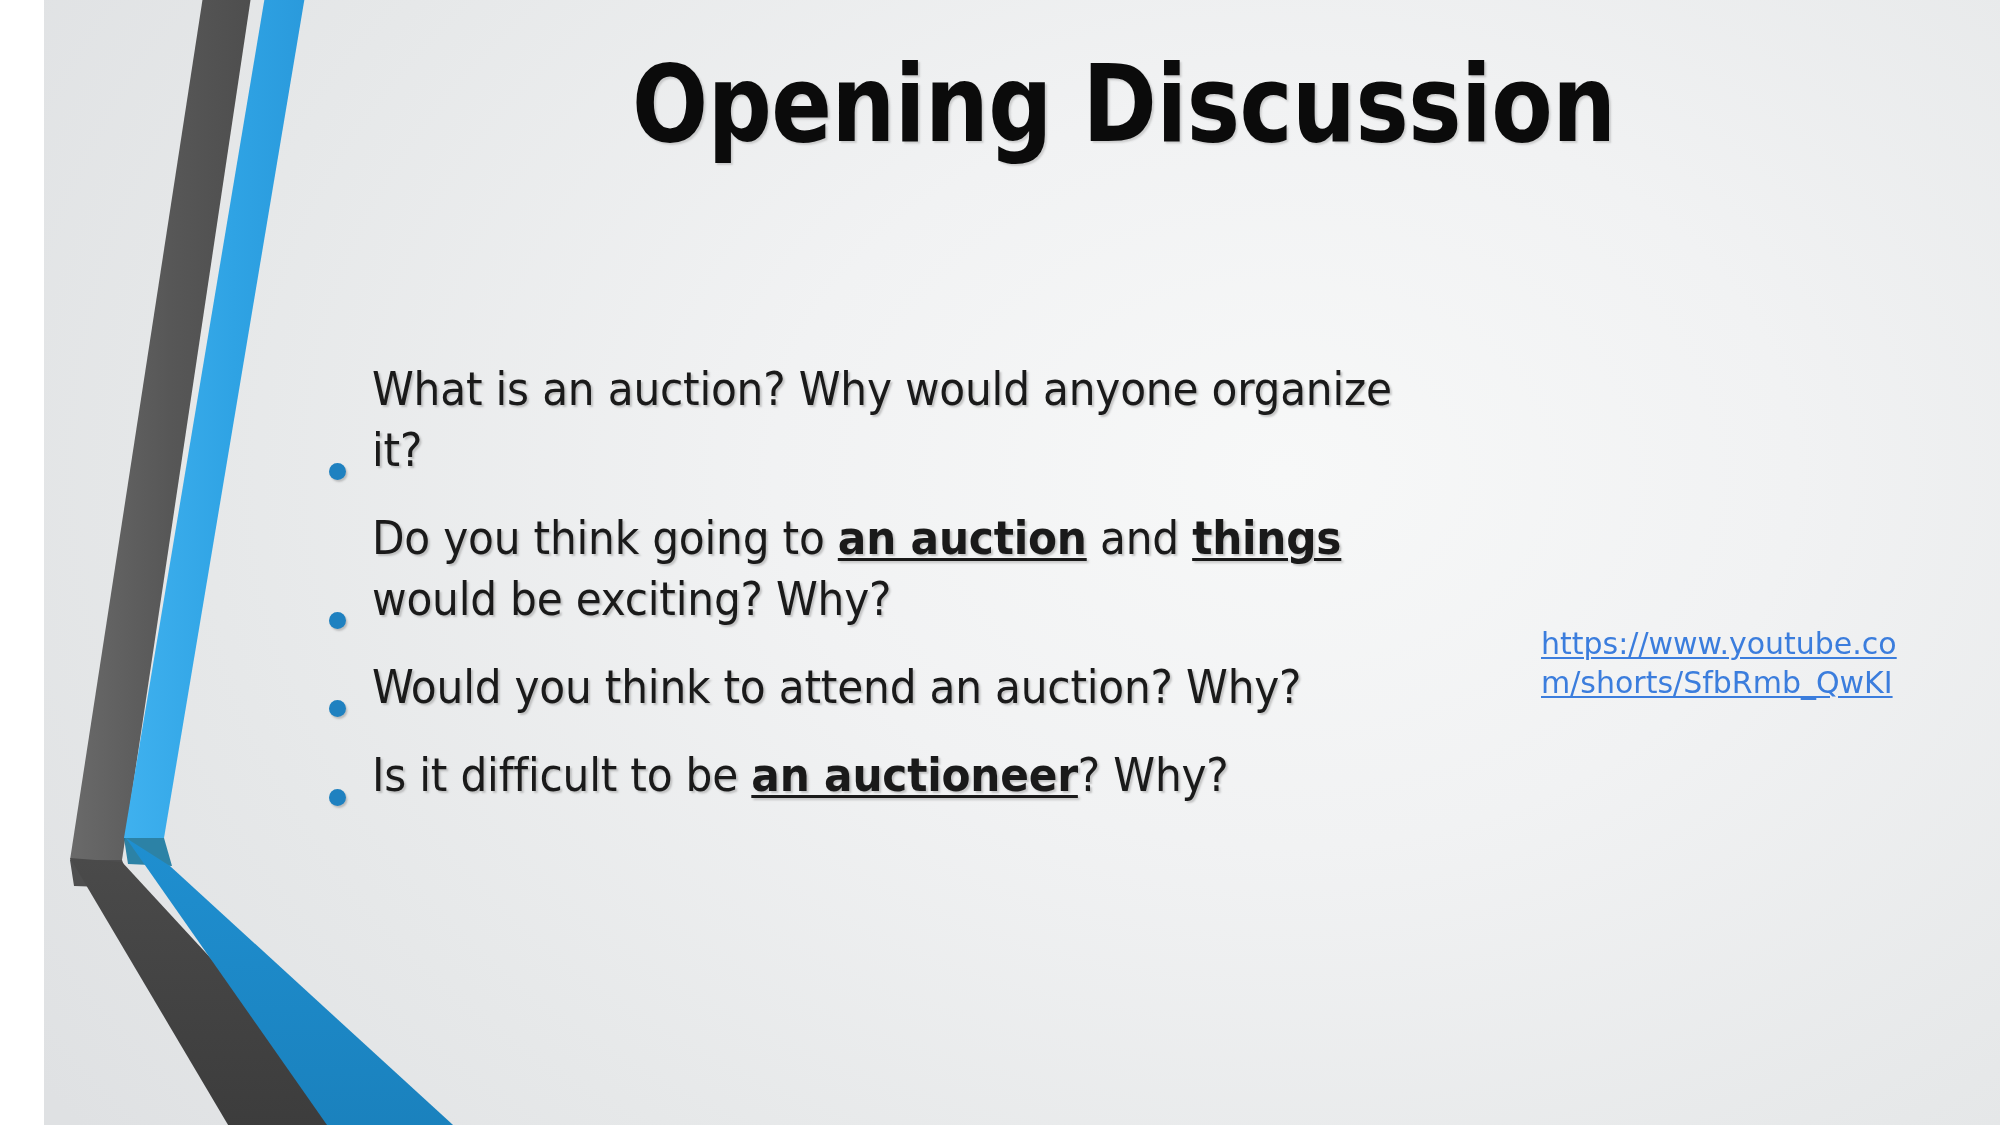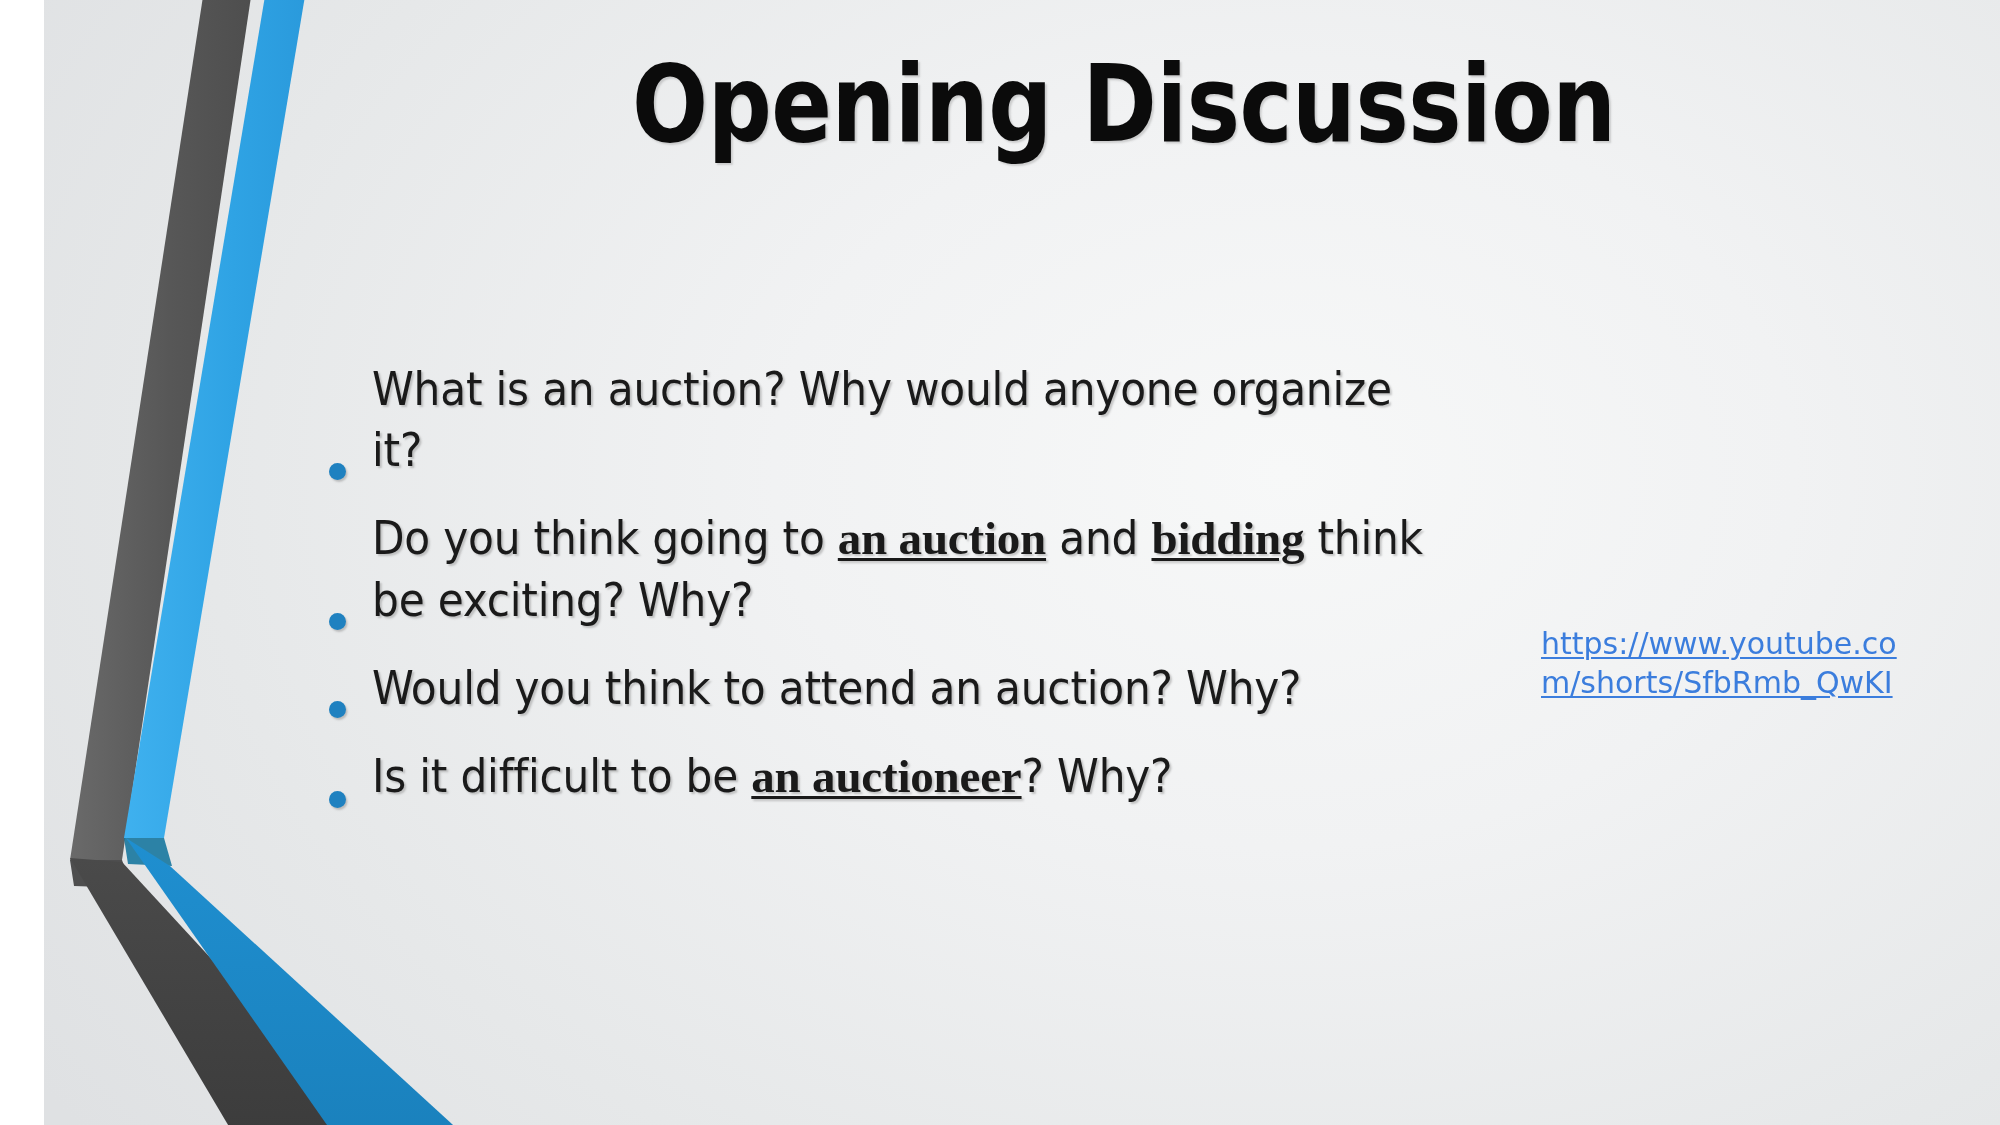--- a/index.html
+++ b/index.html
@@ -80,21 +80,20 @@
     color: #1a1a1a;
     letter-spacing: -0.2px;
     transform-origin: left top;
     text-shadow: 2px 2px 2px rgba(130,130,130,0.42);
   }
   .bullet-text b {
     font-weight: 700;
     text-decoration: underline;
     text-underline-offset: 4px;
     text-decoration-thickness: 3px;
-    font-family: Liberation Serif, serif;
   }
 
   
   #link-block {
     position: absolute;
     left: 1497px;
     top: 624px;
     width: 380px;
   }
   #link-text {
@@ -162,21 +161,21 @@
     <span id="title-text">Opening Discussion</span>
   </div>
 
   <div id="body-block">
       <div class="bullet-row">
         <span class="bullet-dot"></span>
         <div class="bullet-text"><span>What is an auction? Why would anyone organize it?</span></div>
       </div>
       <div class="bullet-row">
         <span class="bullet-dot"></span>
-        <div class="bullet-text"><span>Do you think going to </span><b>an auction</b><span> and </span><b>bidding</b><span> think be exciting? Why?</span></div>
+        <div class="bullet-text"><span>Do you think going to </span><b>an auction</b><span> and </span><b>things</b><span> would be exciting? Why?</span></div>
       </div>
       <div class="bullet-row">
         <span class="bullet-dot"></span>
         <div class="bullet-text"><span>Would you think to attend an auction? Why?</span></div>
       </div>
       <div class="bullet-row">
         <span class="bullet-dot"></span>
         <div class="bullet-text"><span>Is it difficult to be </span><b>an auctioneer</b><span>? Why?</span></div>
       </div>
     </div>

